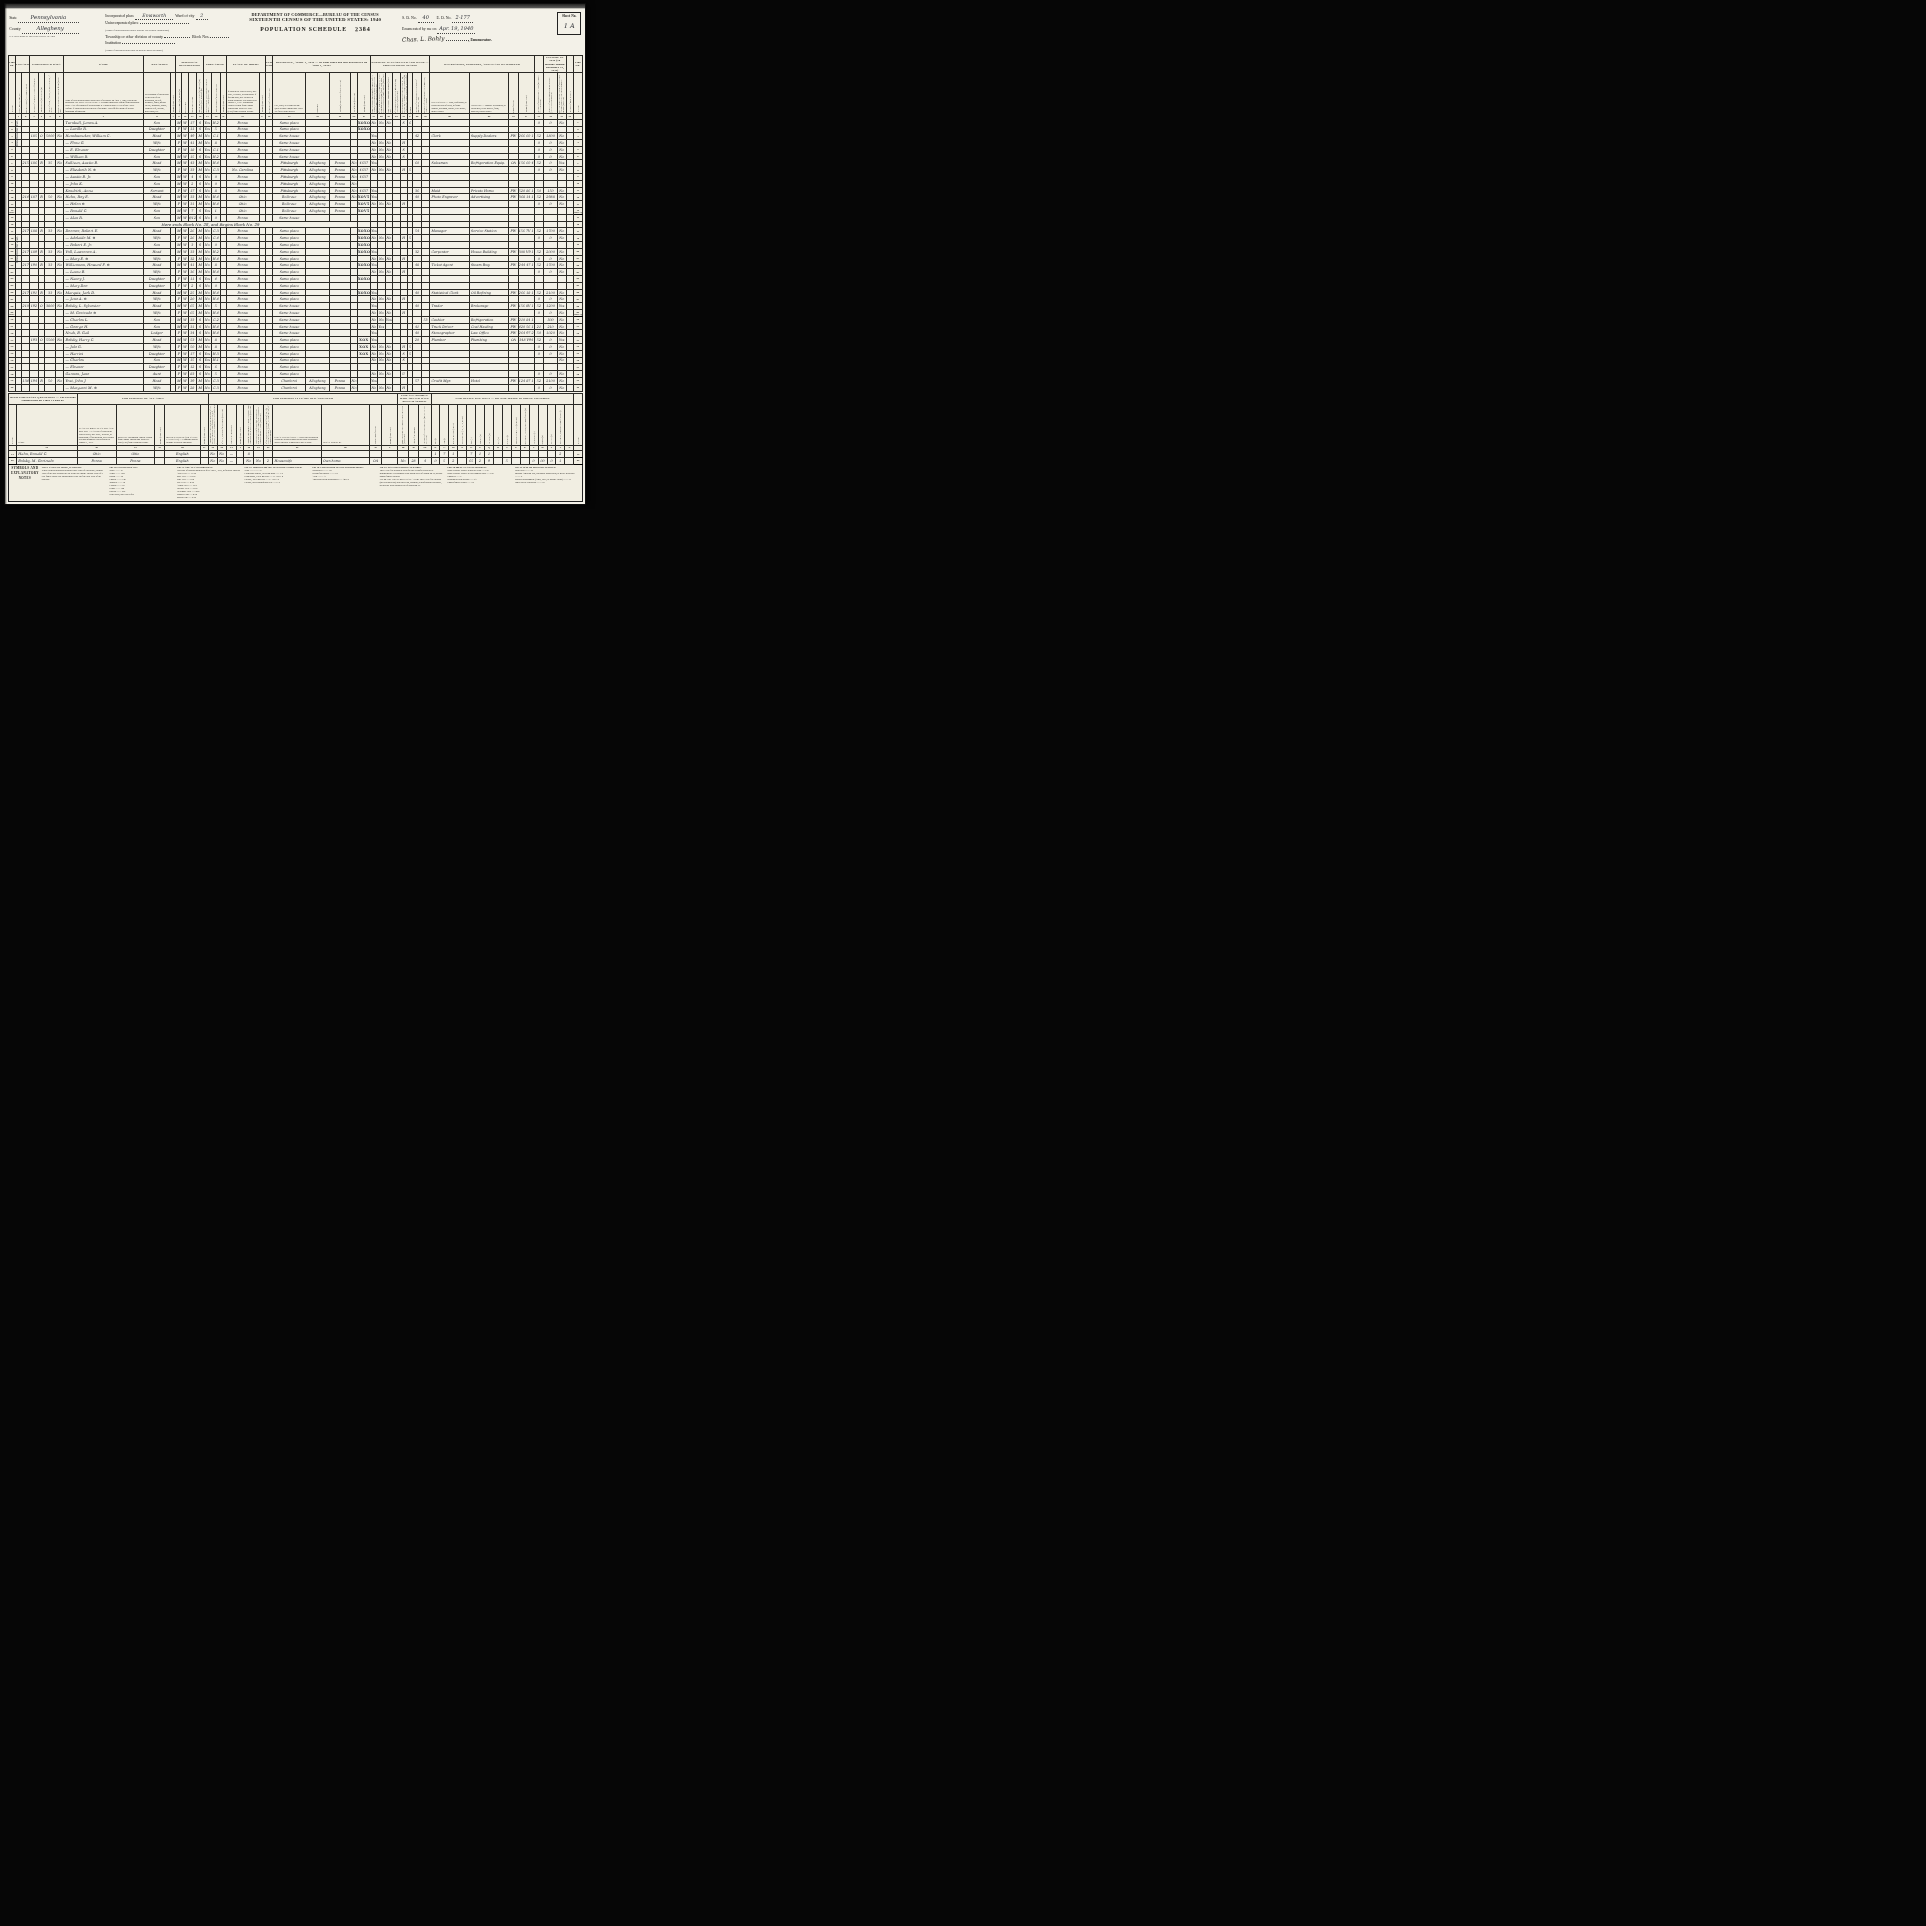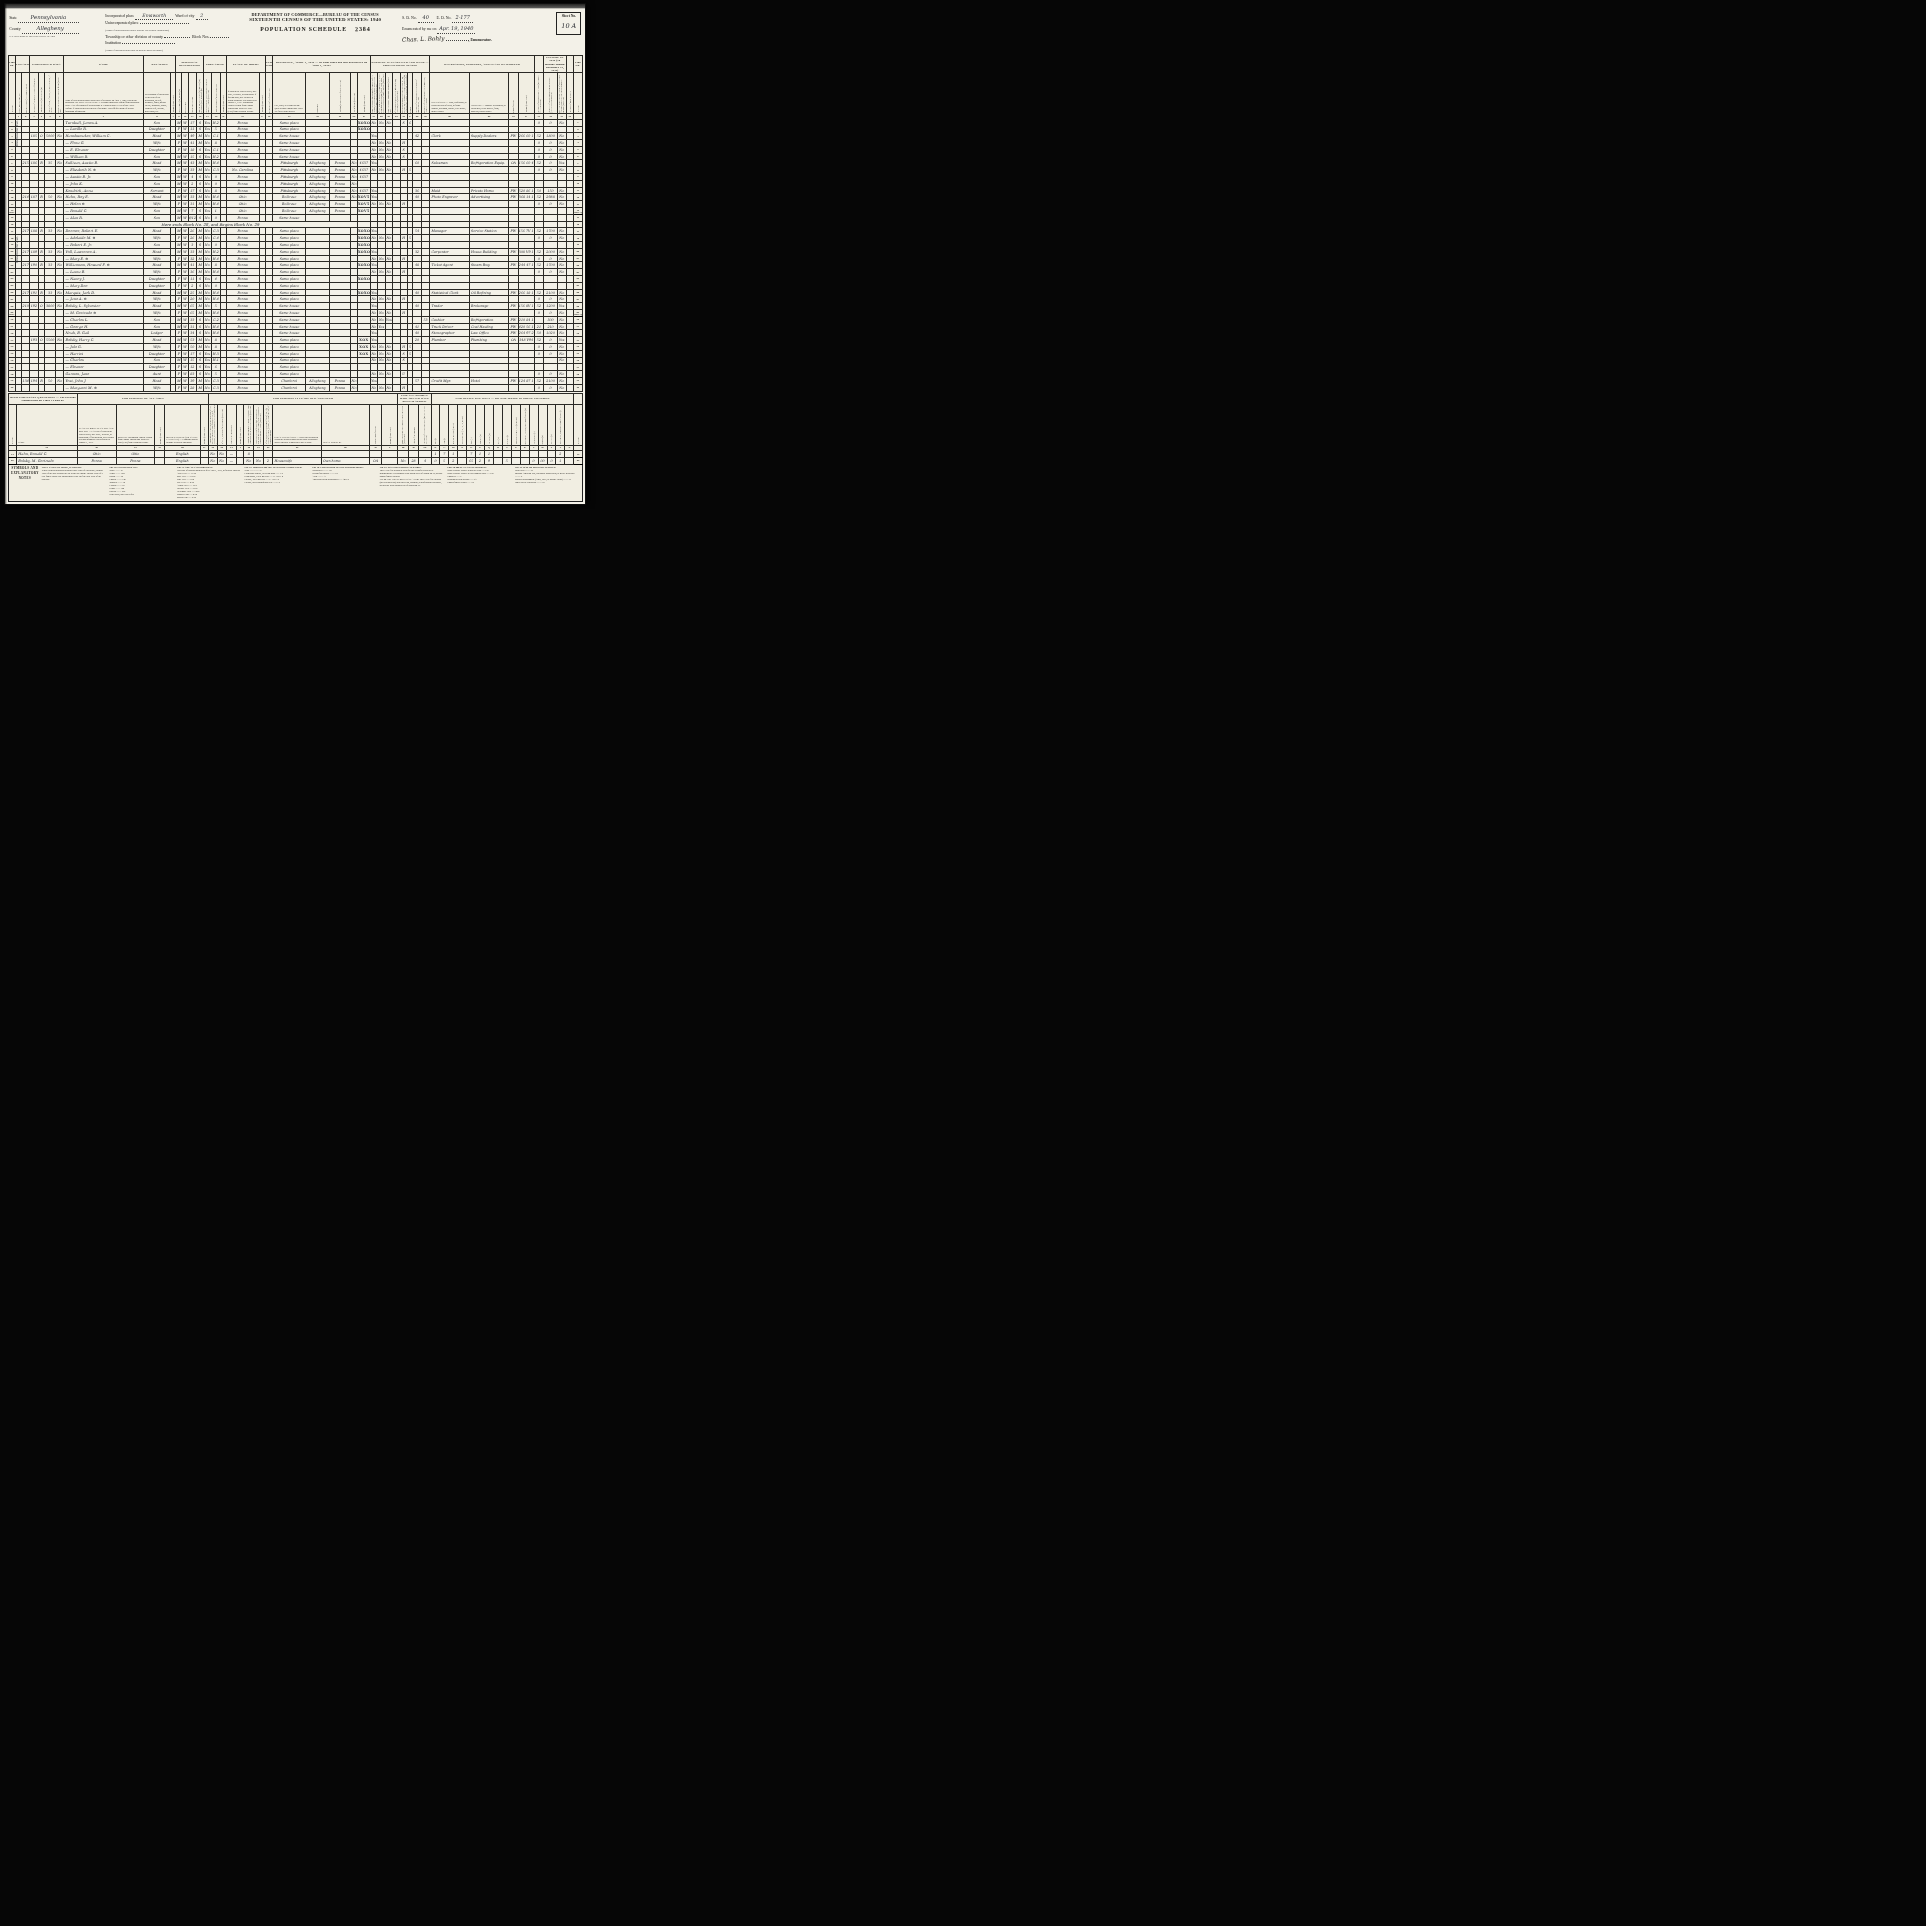--- a/index.html
+++ b/index.html
@@ -87,21 +87,21 @@
     </div>
     <div class="hdr-center">
       <div class="t1">DEPARTMENT OF COMMERCE—BUREAU OF THE CENSUS</div>
       <div class="t2">SIXTEENTH CENSUS OF THE UNITED STATES: 1940</div>
       <div class="t3"><span>POPULATION SCHEDULE</span>
         <span class="stampnum">2384</span></div>
     </div>
     <div class="hdr-right">
       <div class="sheetbox">
         <div class="lbl">Sheet No.</div>
-        <div class="val hw">10 A</div>
+        <div class="val hw">1 A</div>
       </div>
       <div class="fld"><span>S. D. No.</span>
         <span class="u hw" style="min-width:13px;font-size:5px;">40</span>
         &nbsp;&nbsp;<span>E. D. No.</span>
         <span class="u hw" style="min-width:17.7px;font-size:5px;">2-177</span></div>
       <div class="fld"><span>Enumerated by me on</span>
         <span class="u hw" style="min-width:35px;font-size:5px;">Apr. 19, 1940</span></div>
       <div class="fld"><span class="sig">Chas. L. Bohly</span>
         <span style="border-bottom:0.4px dotted #444;display:inline-block;min-width:23px;"></span>,
         <b>Enumerator.</b></div>

